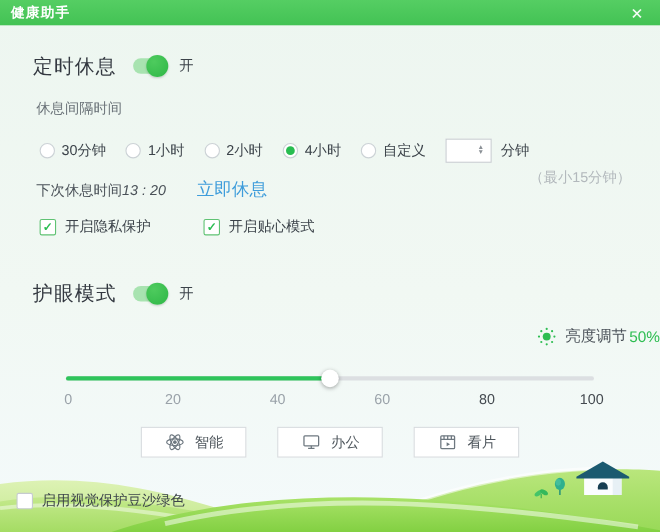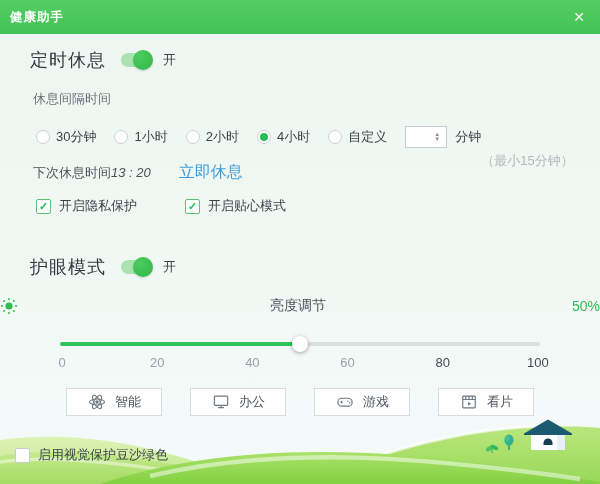--- a/index.html
+++ b/index.html
@@ -3,21 +3,21 @@
 <meta charset="utf-8">
 <style>
   * { margin:0; padding:0; box-sizing:border-box; }
   body { font-family:"Liberation Sans", sans-serif; background:#888; }
   .window{
     position:relative; width:600px; height:484px; overflow:hidden;
     background:linear-gradient(180deg,#edf6f0 0%,#f1f8f3 55%,#f4fafb 100%);
   }
   
   .titlebar{
-    position:absolute; top:0; left:0; right:0; height:34px;
+    position:absolute; top:0; left:0; right:0; height:23px;
     background:linear-gradient(180deg,#55ce63 0%,#43c254 100%);
     display:flex; align-items:center; padding:0 10px; z-index:3;
   }
   .titlebar .title{ color:#fff; font-size:12.5px; font-weight:bold; letter-spacing:1px; }
   .titlebar .close{ margin-left:auto; color:rgba(255,255,255,.95); font-size:14px; width:22px; text-align:center; cursor:pointer; }
   
   .row{ position:absolute; display:flex; align-items:center; z-index:2; }
   .section-title{ font-size:18px; font-weight:normal; color:#333840; letter-spacing:1px; }
   
   .toggle{ position:relative; width:30px; height:14px; border-radius:7px; background:#a8e3b0; margin-left:15px; cursor:pointer; }
@@ -132,21 +132,21 @@
   </div>
 
   <div class="row" style="left:30px; top:255px;">
     <span class="section-title">护眼模式</span>
     <div class="toggle">
         <div class="knob"></div>
       </div>
     <span class="state">开</span>
   </div>
 
-  <div class="row" style="left:0; top:297px; width:600px; justify-content:space-between;">
+  <div class="row" style="left:0; top:297px; width:600px; justify-content:flex-end;">
     <svg width="18" height="18" viewBox="0 0 18 18">
       <circle cx="9" cy="9" r="3.6" fill="#2ebd52"></circle>
       <g fill="#2ebd52">
         <circle cx="16" cy="9" r="1"></circle>
           <circle cx="13.9" cy="13.9" r="1"></circle>
           <circle cx="9" cy="16" r="1"></circle>
         <circle cx="4.1" cy="13.9" r="1"></circle>
           <circle cx="2" cy="9" r="1"></circle>
           <circle cx="4.1" cy="4.1" r="1"></circle>
         <circle cx="9" cy="2" r="1"></circle>
@@ -183,29 +183,20 @@
     </div>
     <div class="mode-btn">
       <svg width="20" height="20" viewBox="0 0 24 24" fill="none" stroke="#6e7880" stroke-width="1.4">
         <rect x="4" y="5" width="16" height="11" rx="1"></rect>
         <path d="M12 16v2.6M8.5 18.8h7"></path>
       </svg>
       <span>办公</span>
     </div>
     <div class="mode-btn">
       <svg width="20" height="20" viewBox="0 0 24 24" fill="none" stroke="#6e7880" stroke-width="1.4">
-        <rect x="3.5" y="7.5" width="17" height="9.5" rx="4.5"></rect>
-        <path d="M8 10.5v3M6.5 12h3"></path>
-        <circle cx="15.3" cy="11" r=".8" fill="#6e7880" stroke="none"></circle>
-        <circle cx="17.6" cy="13.2" r=".8" fill="#6e7880" stroke="none"></circle>
-      </svg>
-      <span>游戏</span>
-    </div>
-    <div class="mode-btn">
-      <svg width="20" height="20" viewBox="0 0 24 24" fill="none" stroke="#6e7880" stroke-width="1.4">
         <rect x="4.5" y="5" width="15" height="14" rx="1"></rect>
         <path d="M4.5 9h15M8 5v4M12 5v4M16 5v4"></path>
         <path d="M10.8 12l3.8 2.2-3.8 2.2z" fill="#6e7880" stroke="none"></path>
       </svg>
       <span>看片</span>
     </div>
   </div>
 
   <div class="row" style="left:15px; top:446px;">
     <div class="cb-item">

